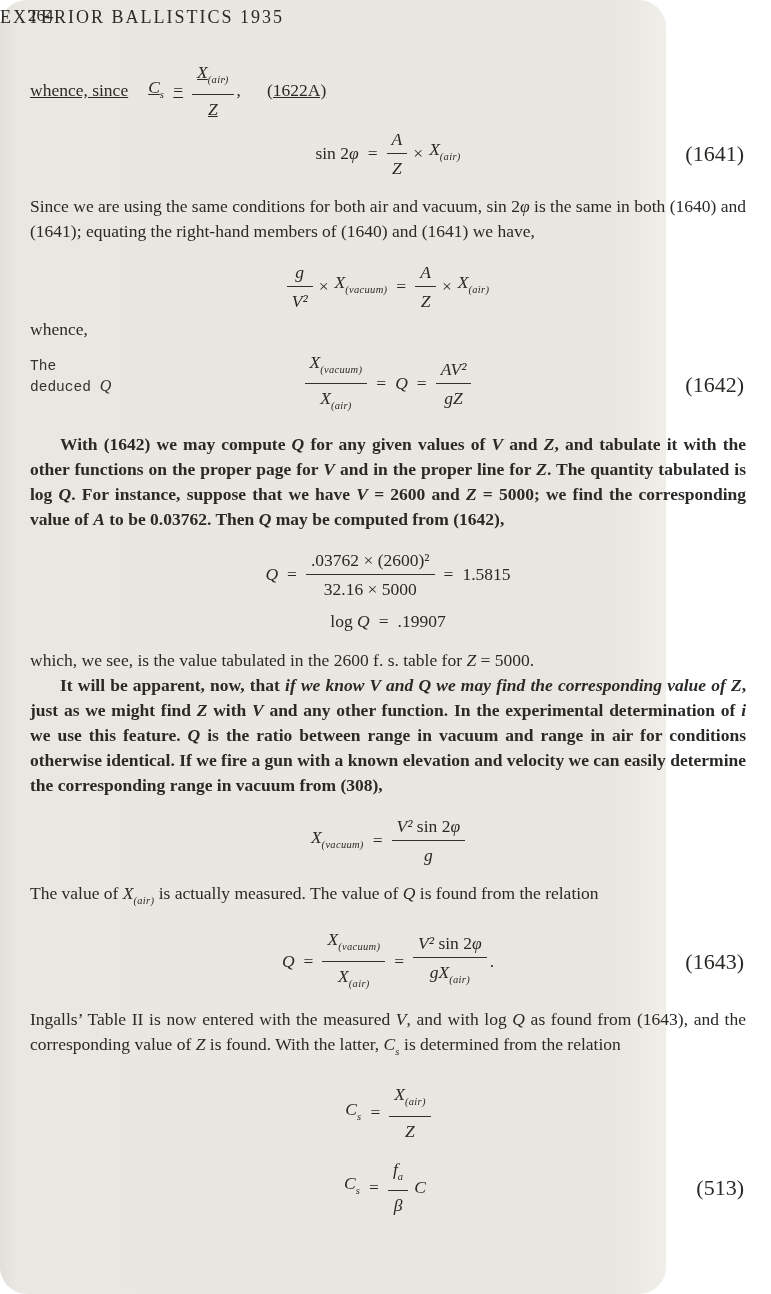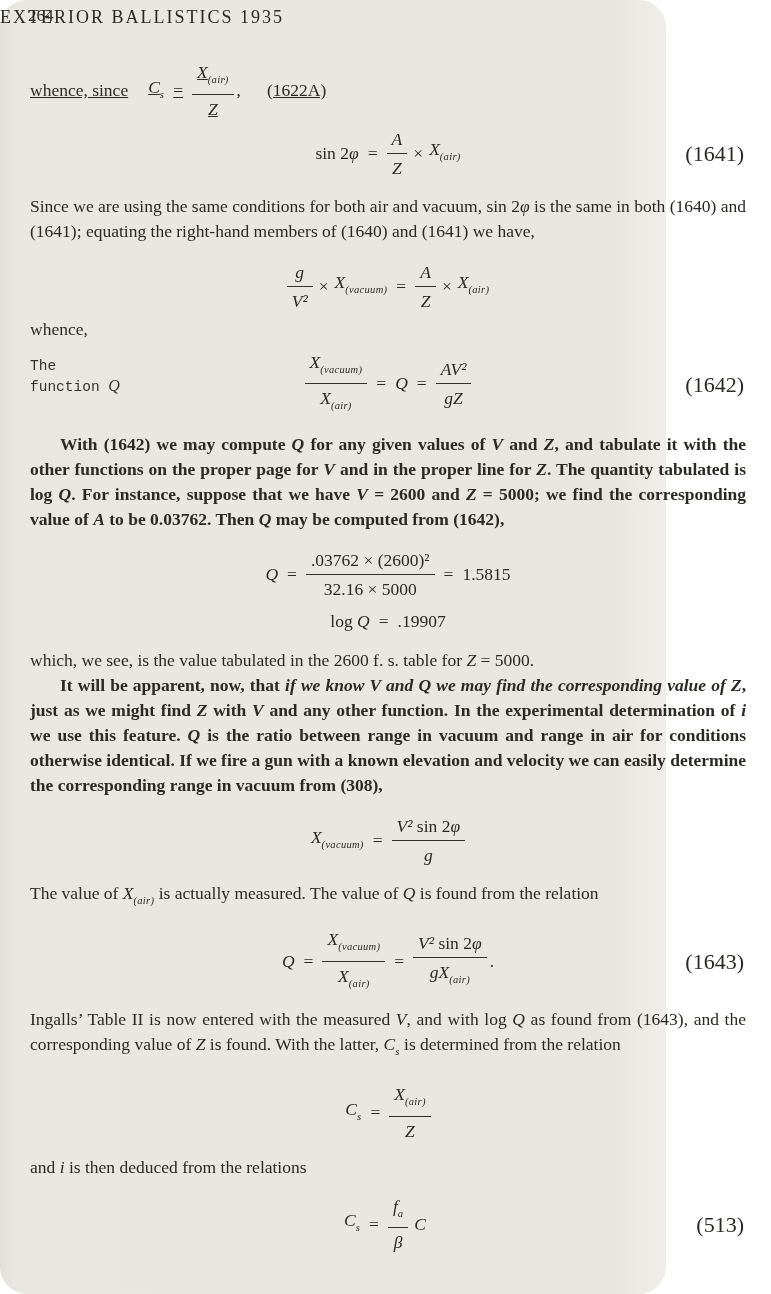--- a/index.html
+++ b/index.html
@@ -86,21 +86,21 @@
       </span>
       <span class="op-tight">×</span>
       <span><span class="run-i">X</span><span class="run-sub">(air)</span></span>
     </div>
 
     <p style="text-align:left; margin-top:4px;">whence,</p>
 
     <div class="eq" style="margin:8px 0 12px;">
       <span class="margin-note">
         <span style="display:block;">The</span>
-        <span style="display:block;"><span class="run-n">function </span><span class="run-i">Q</span></span>
+        <span style="display:block;"><span class="run-n">deduced </span><span class="run-i">Q</span></span>
       </span>
       <span class="frac">
         <span class="fnum"><span class="run-i">X</span><span class="run-sub">(vacuum)</span></span>
         <span class="fden"><span class="run-i">X</span><span class="run-sub">(air)</span></span>
       </span>
       <span class="op">=</span>
       <span><span class="run-i">Q</span></span>
       <span class="op">=</span>
       <span class="frac">
         <span class="fnum"><span class="run-i">AV²</span></span>
@@ -163,21 +163,20 @@
 
     <div class="eq" style="margin:18px 0 12px;">
       <span><span class="run-i">C</span><span class="run-sub">s</span></span>
       <span class="op">=</span>
       <span class="frac">
         <span class="fnum"><span class="run-i">X</span><span class="run-sub">(air)</span></span>
         <span class="fden"><span class="run-i">Z</span></span>
       </span>
     </div>
 
-    <p style="text-align:left;"><span class="run-n">and </span><span class="run-i">i</span><span class="run-n"> is then deduced from the relations</span></p>
 
     <div class="eq" style="margin:14px 0 0;">
       <span><span class="run-i">C</span><span class="run-sub">s</span></span>
       <span class="op">=</span>
       <span class="frac">
         <span class="fnum"><span class="run-i">f</span><span class="run-sub">a</span></span>
         <span class="fden"><span class="run-i">β</span></span>
       </span>
       <span class="op-tight"><span class="run-i">C</span></span>
       <span class="eqnum">(513)</span>

